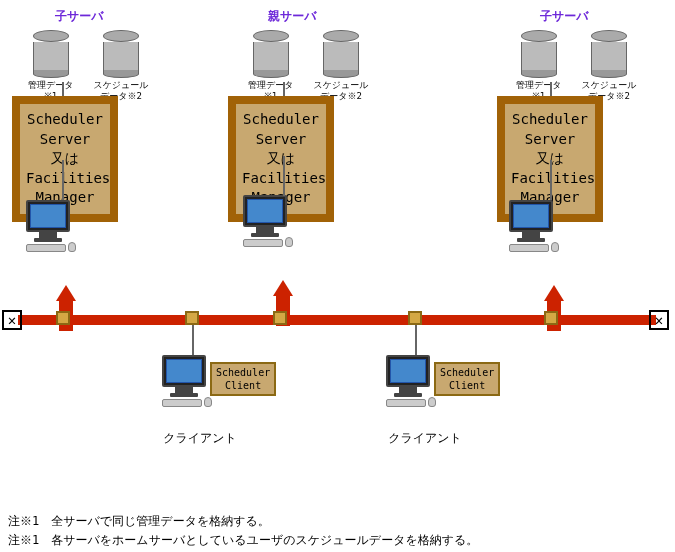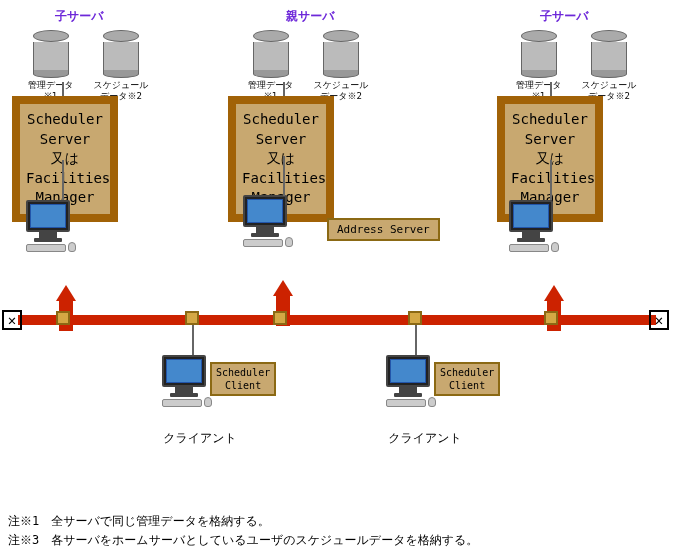--- a/index.html
+++ b/index.html
@@ -201,21 +201,21 @@
       width: 2px;
       background: #666;
     }
   </style>
 </head>
 <body>
 
 <div class="diagram">
 
   <div class="col-label" style="left:55px;">子サーバ</div>
-  <div class="col-label" style="left:268px;margin-left:18px;">親サーバ</div>
+  <div class="col-label" style="left:268px;">親サーバ</div>
   <div class="col-label" style="left:540px;">子サーバ</div>
 
   <div class="db-group" style="top:30px; left:28px;">
     <div class="db-cylinder">
       <div class="cyl-top"></div>
       <div class="cyl-body"></div>
       <div class="cyl-bottom"></div>
       <div class="db-label">管理データ<br>※1</div>
     </div>
     <div class="db-cylinder" style="margin-left:4px;">
@@ -301,21 +301,20 @@
       <div class="monitor-screen"></div>
     </div>
     <div class="monitor-stand"></div>
     <div class="monitor-base"></div>
     <div style="position:relative; width:100%;">
       <div class="keyboard"></div>
       <div class="mouse"></div>
     </div>
   </div>
 
-  <div class="addr-box" style="top:218px; left:327px;">Address Server</div>
 
   <div class="v-line" style="top:160px; left:62px; height:40px;"></div>
   <div class="v-line" style="top:156px; left:283px; height:40px;"></div>
   <div class="v-line" style="top:160px; left:550px; height:40px;"></div>
 
   <div style="position:absolute; top:285px; left:56px; display:flex; flex-direction:column; align-items:center;">
     <div style="width:0;height:0;border-left:10px solid transparent;border-right:10px solid transparent;border-bottom:16px solid #cc2200;"></div>
     <div style="width:14px;height:30px;background:#cc2200;"></div>
   </div>
 
@@ -371,14 +370,14 @@
   <div class="sched-client-box" style="top:362px; left:210px;">Scheduler<br>Client</div>
   <div class="sched-client-box" style="top:362px; left:434px;">Scheduler<br>Client</div>
 
   <div class="client-label" style="top:430px; left:160px; width:80px;">クライアント</div>
   <div class="client-label" style="top:430px; left:385px; width:80px;">クライアント</div>
 
 </div>
 
 <div class="footer">
   <div>注※1　全サーバで同じ管理データを格納する。</div>
-  <div>注※3　各サーバをホームサーバとしているユーザのスケジュールデータを格納する。</div>
+  <div>注※1　各サーバをホームサーバとしているユーザのスケジュールデータを格納する。</div>
 </div>
 
 </body></html>

